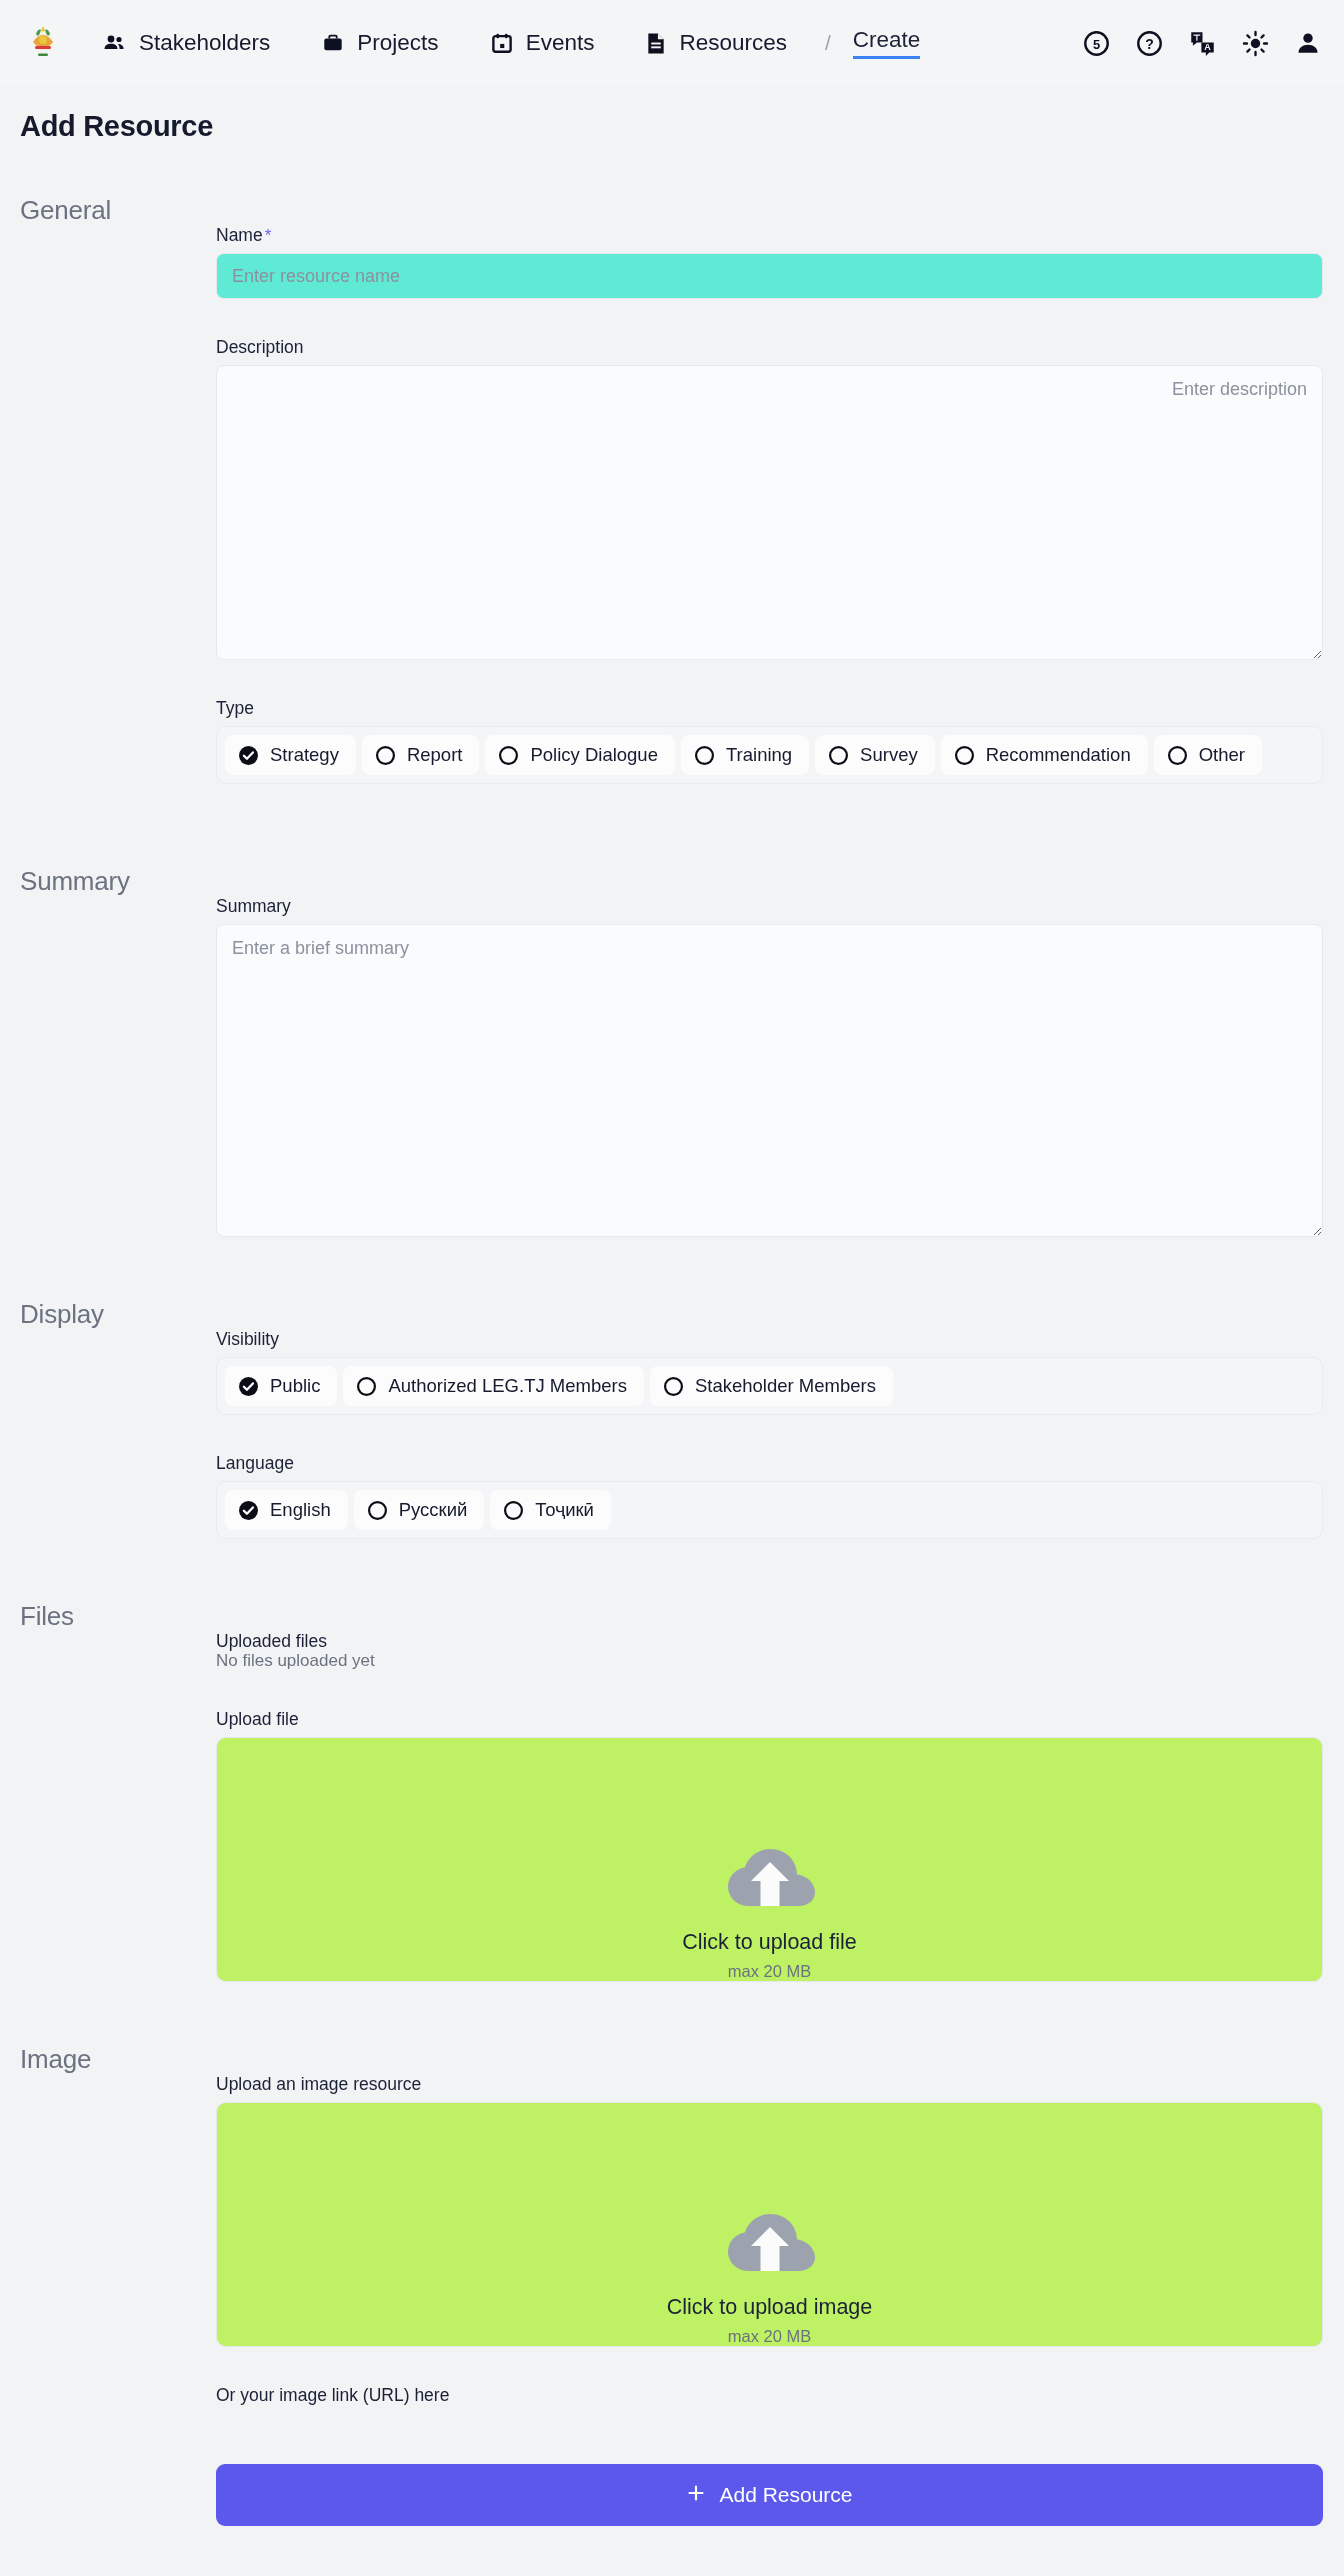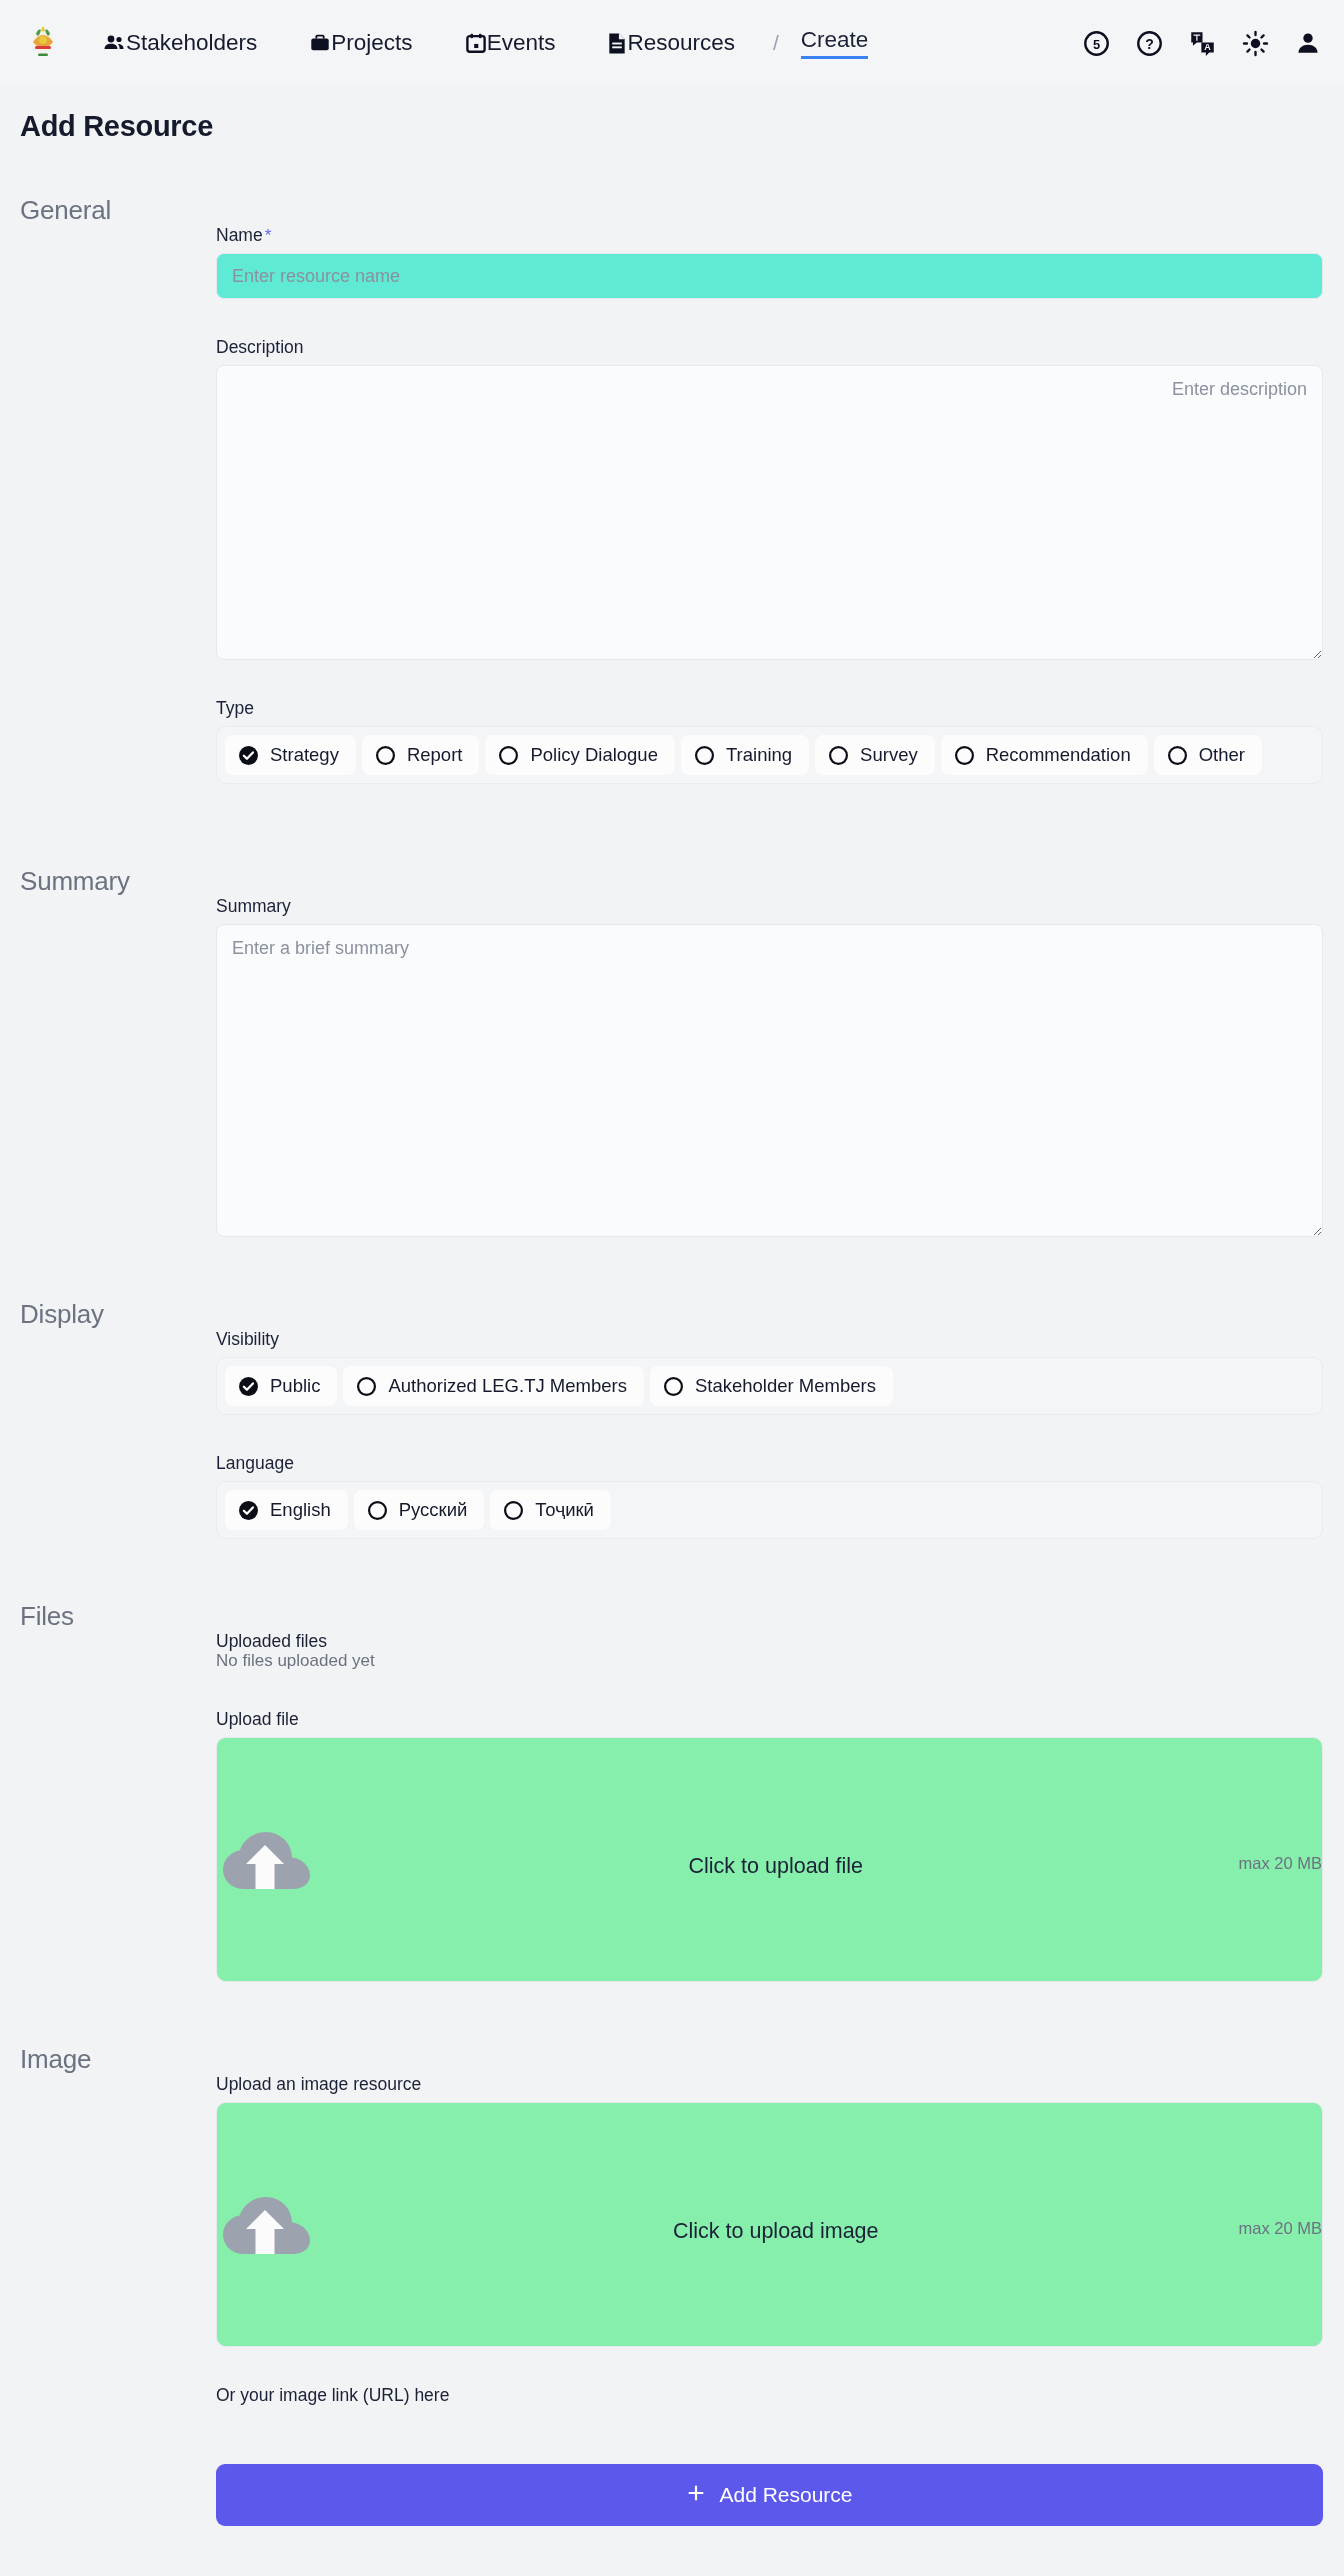--- a/index.html
+++ b/index.html
@@ -20,21 +20,21 @@
     padding: 0 24px 0 22px;
     gap: 0;
   }
   .brand {
     width: 42px; height: 42px;
     margin-right: 38px;
     display: flex; align-items: center; justify-content: center;
     flex: none;
   }
   .nav-link {
-    display: flex; align-items: center; 
+    display: flex; align-items: center; gap: 13px;
     font-size: 22.5px;
     color: #151a2d;
     padding: 6px 0;
     margin-right: 52px;
     white-space: nowrap;
     cursor: pointer;
   }
   .nav-link .ic { display: flex; align-items: center; }
   .nav-sep {
     color: #9aa0ad; font-size: 21px; margin-right: 22px; margin-left: -14px;
@@ -143,28 +143,28 @@
     gap: 11px;
     font-size: 18.5px;
     color: #151a2d;
     cursor: pointer;
     white-space: nowrap;
   }
   .radio-mark { width: 21px; height: 21px; flex: none; display: block; }
 
   
   .dropzone {
-    background: #86efac;
+    background: #bef264;
     border: 1px solid #e6e8ec;
     border-radius: 10px;
     height: 245px;
     display: flex;
-    flex-direction: row;
+    flex-direction: column;
     align-items: center;
-    justify-content: space-between;
+    justify-content: flex-end;
     cursor: pointer;
   }
   .dz-main {
     font-size: 21.5px;
     color: #1b2136;
     margin-top: 14px;
   }
   .dz-sub {
     font-size: 16.5px;
     color: #6b7280;

